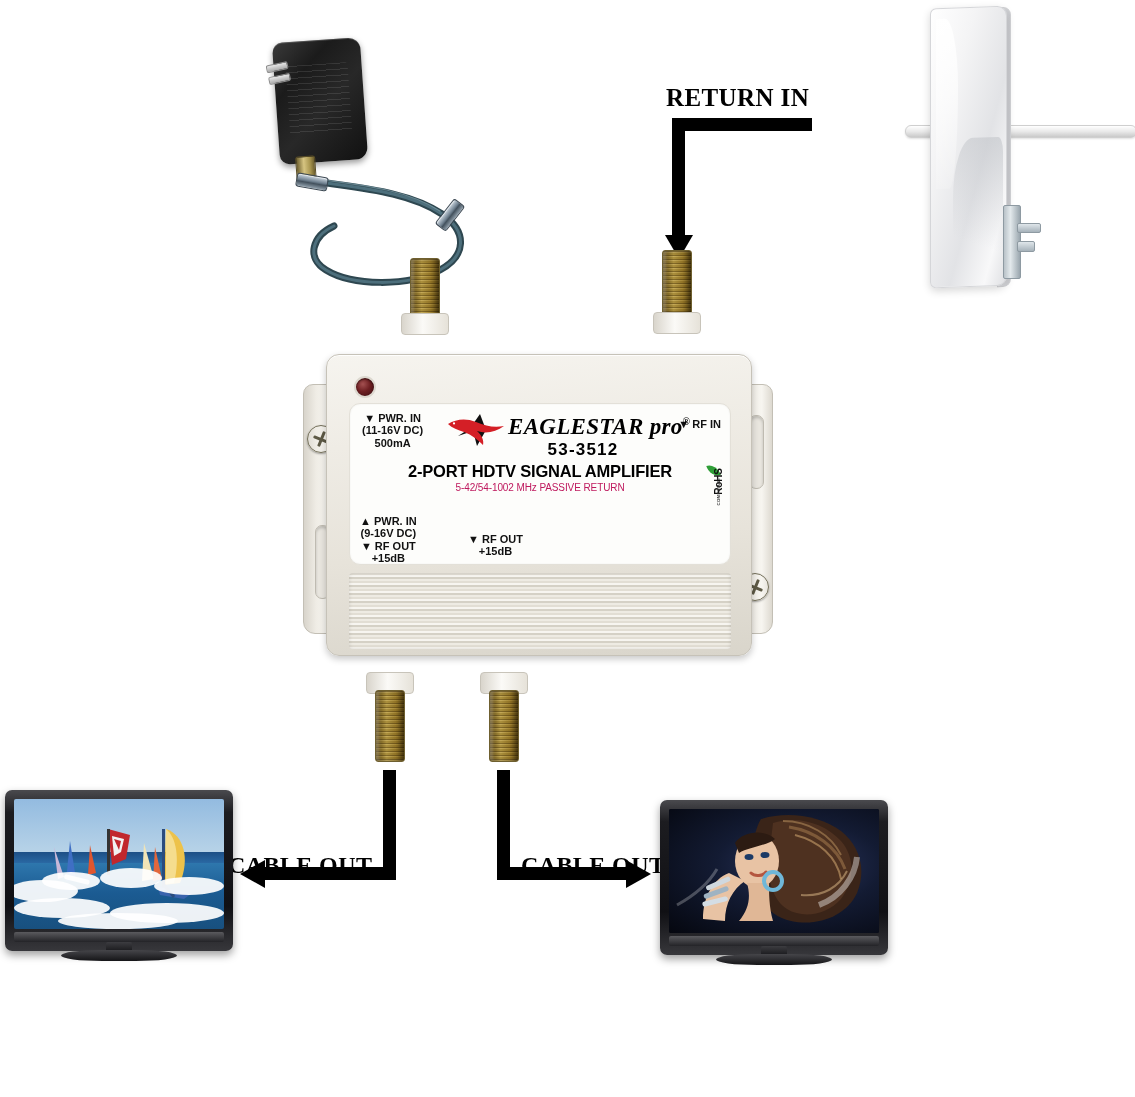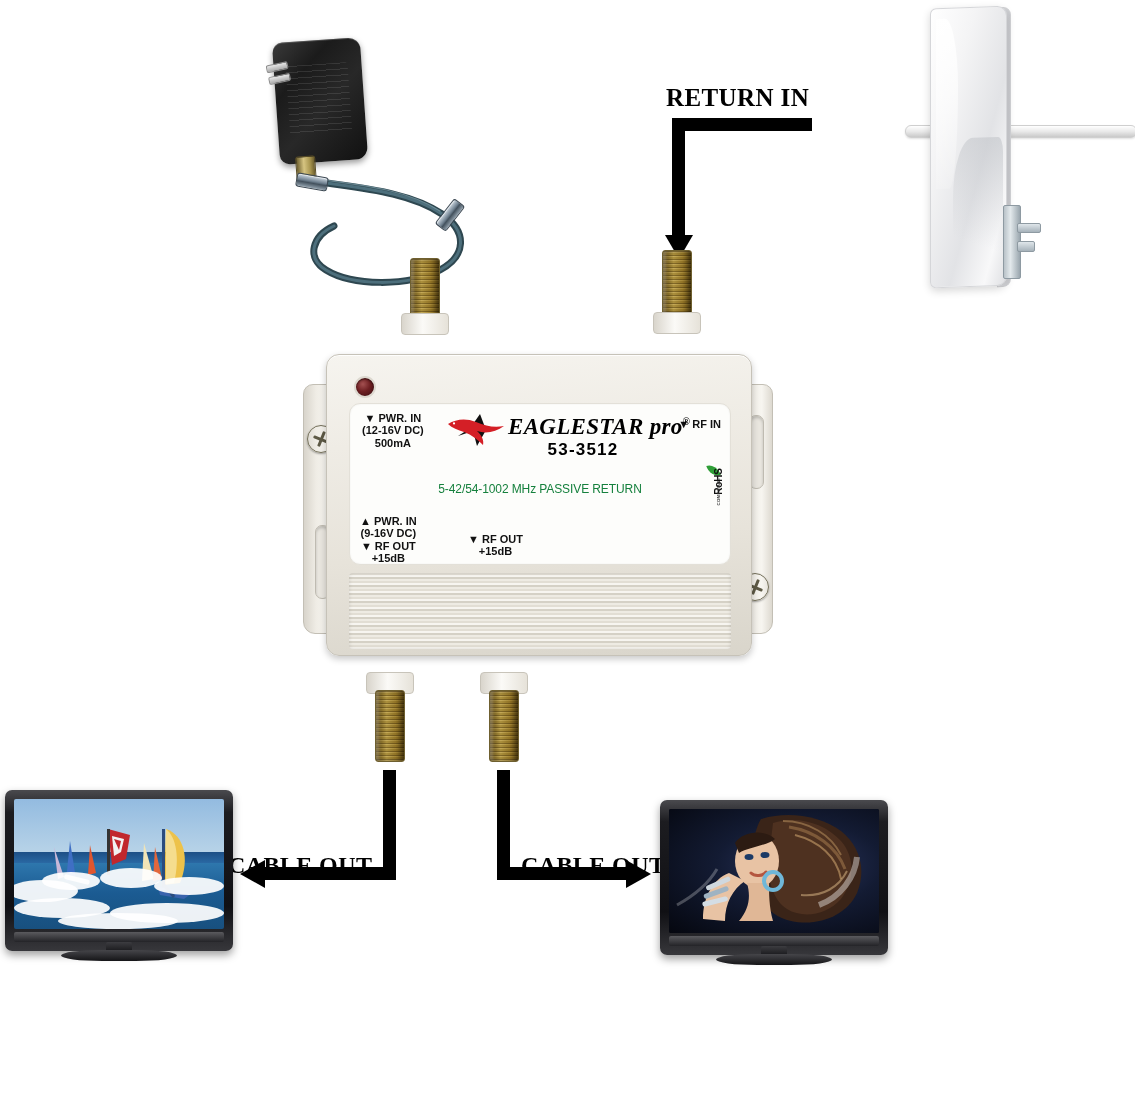--- a/index.html
+++ b/index.html
@@ -140,21 +140,21 @@
   #lbl-rf-in{right:9px;top:14px;font-size:11px;font-weight:bold;}
   #lbl-pwr-in-bottom{left:10px;top:111px;text-align:center;}
   #lbl-rf-out-2{left:118px;top:129px;text-align:center;}
 
   #lbl-title{
     position:absolute;left:0;right:0;top:58px;text-align:center;
     font-size:16.5px;font-weight:bold;color:#000;letter-spacing:-.2px;
   }
   #lbl-spec1{
     position:absolute;left:0;right:0;top:78px;text-align:center;
-    font-size:12px;color:#15803d;letter-spacing:-.1px;
+    font-size:10px;color:#be185d;letter-spacing:-.1px;
   }
   #lbl-spec2{
     position:absolute;left:0;right:0;top:95px;text-align:center;
     font-size:14px;color:#000;letter-spacing:-.2px;
   }
 
   
   #brand{position:absolute;left:96px;top:6px;width:215px;height:52px;}
   #brand-logo{position:absolute;left:0;top:4px;width:62px;height:32px;}
   #brand-name{
@@ -434,38 +434,39 @@
       <div class="flange-slot" id="slot-right"></div>
       <div class="flange-screw" id="screw-right"></div>
     </div>
 
     <div id="housing">
       <div id="led"></div>
 
       <div id="label">
 
         <div class="lbl lbl-small" id="lbl-pwr-in-top" style="white-space:pre;">▼ PWR. IN
-(12-16V DC)
+(11-16V DC)
 500mA</div>
 
         <div class="lbl" id="lbl-rf-in">▼ RF IN</div>
 
         <div id="brand">
           <svg id="brand-logo" viewBox="0 0 62 32">
             <polygon points="34,0 40,16 31,32 27,17 12,22 26,13 10,9 27,10" fill="#111111"></polygon>
             <path d="M2,10 C10,5 20,4 30,8 C40,12 48,14 58,12 C50,18 40,20 31,17
                      C36,22 38,26 37,31 C32,26 26,21 18,18 C12,16 6,14 2,10 Z" fill="#d41f26"></path>
             <circle cx="8" cy="9.4" r="1.1" fill="#ffffff"></circle>
           </svg>
           <div id="brand-name">
             <span>EAGLESTAR pro</span><sup>®</sup>
           </div>
           <div id="brand-model">53-3512</div>
         </div>
 
+        <div id="lbl-title">2-PORT HDTV SIGNAL AMPLIFIER</div>
         <div id="lbl-spec1">5-42/54-1002 MHz PASSIVE RETURN</div>
 
         <div id="rohs">
           <div id="rohs-leaf"></div>
           <div id="rohs-text">RoHS</div>
           <div id="rohs-sub">COMPLIANT</div>
         </div>
 
         <div class="lbl lbl-small" id="lbl-pwr-in-bottom" style="white-space:pre;">▲ PWR. IN
 (9-16V DC)

